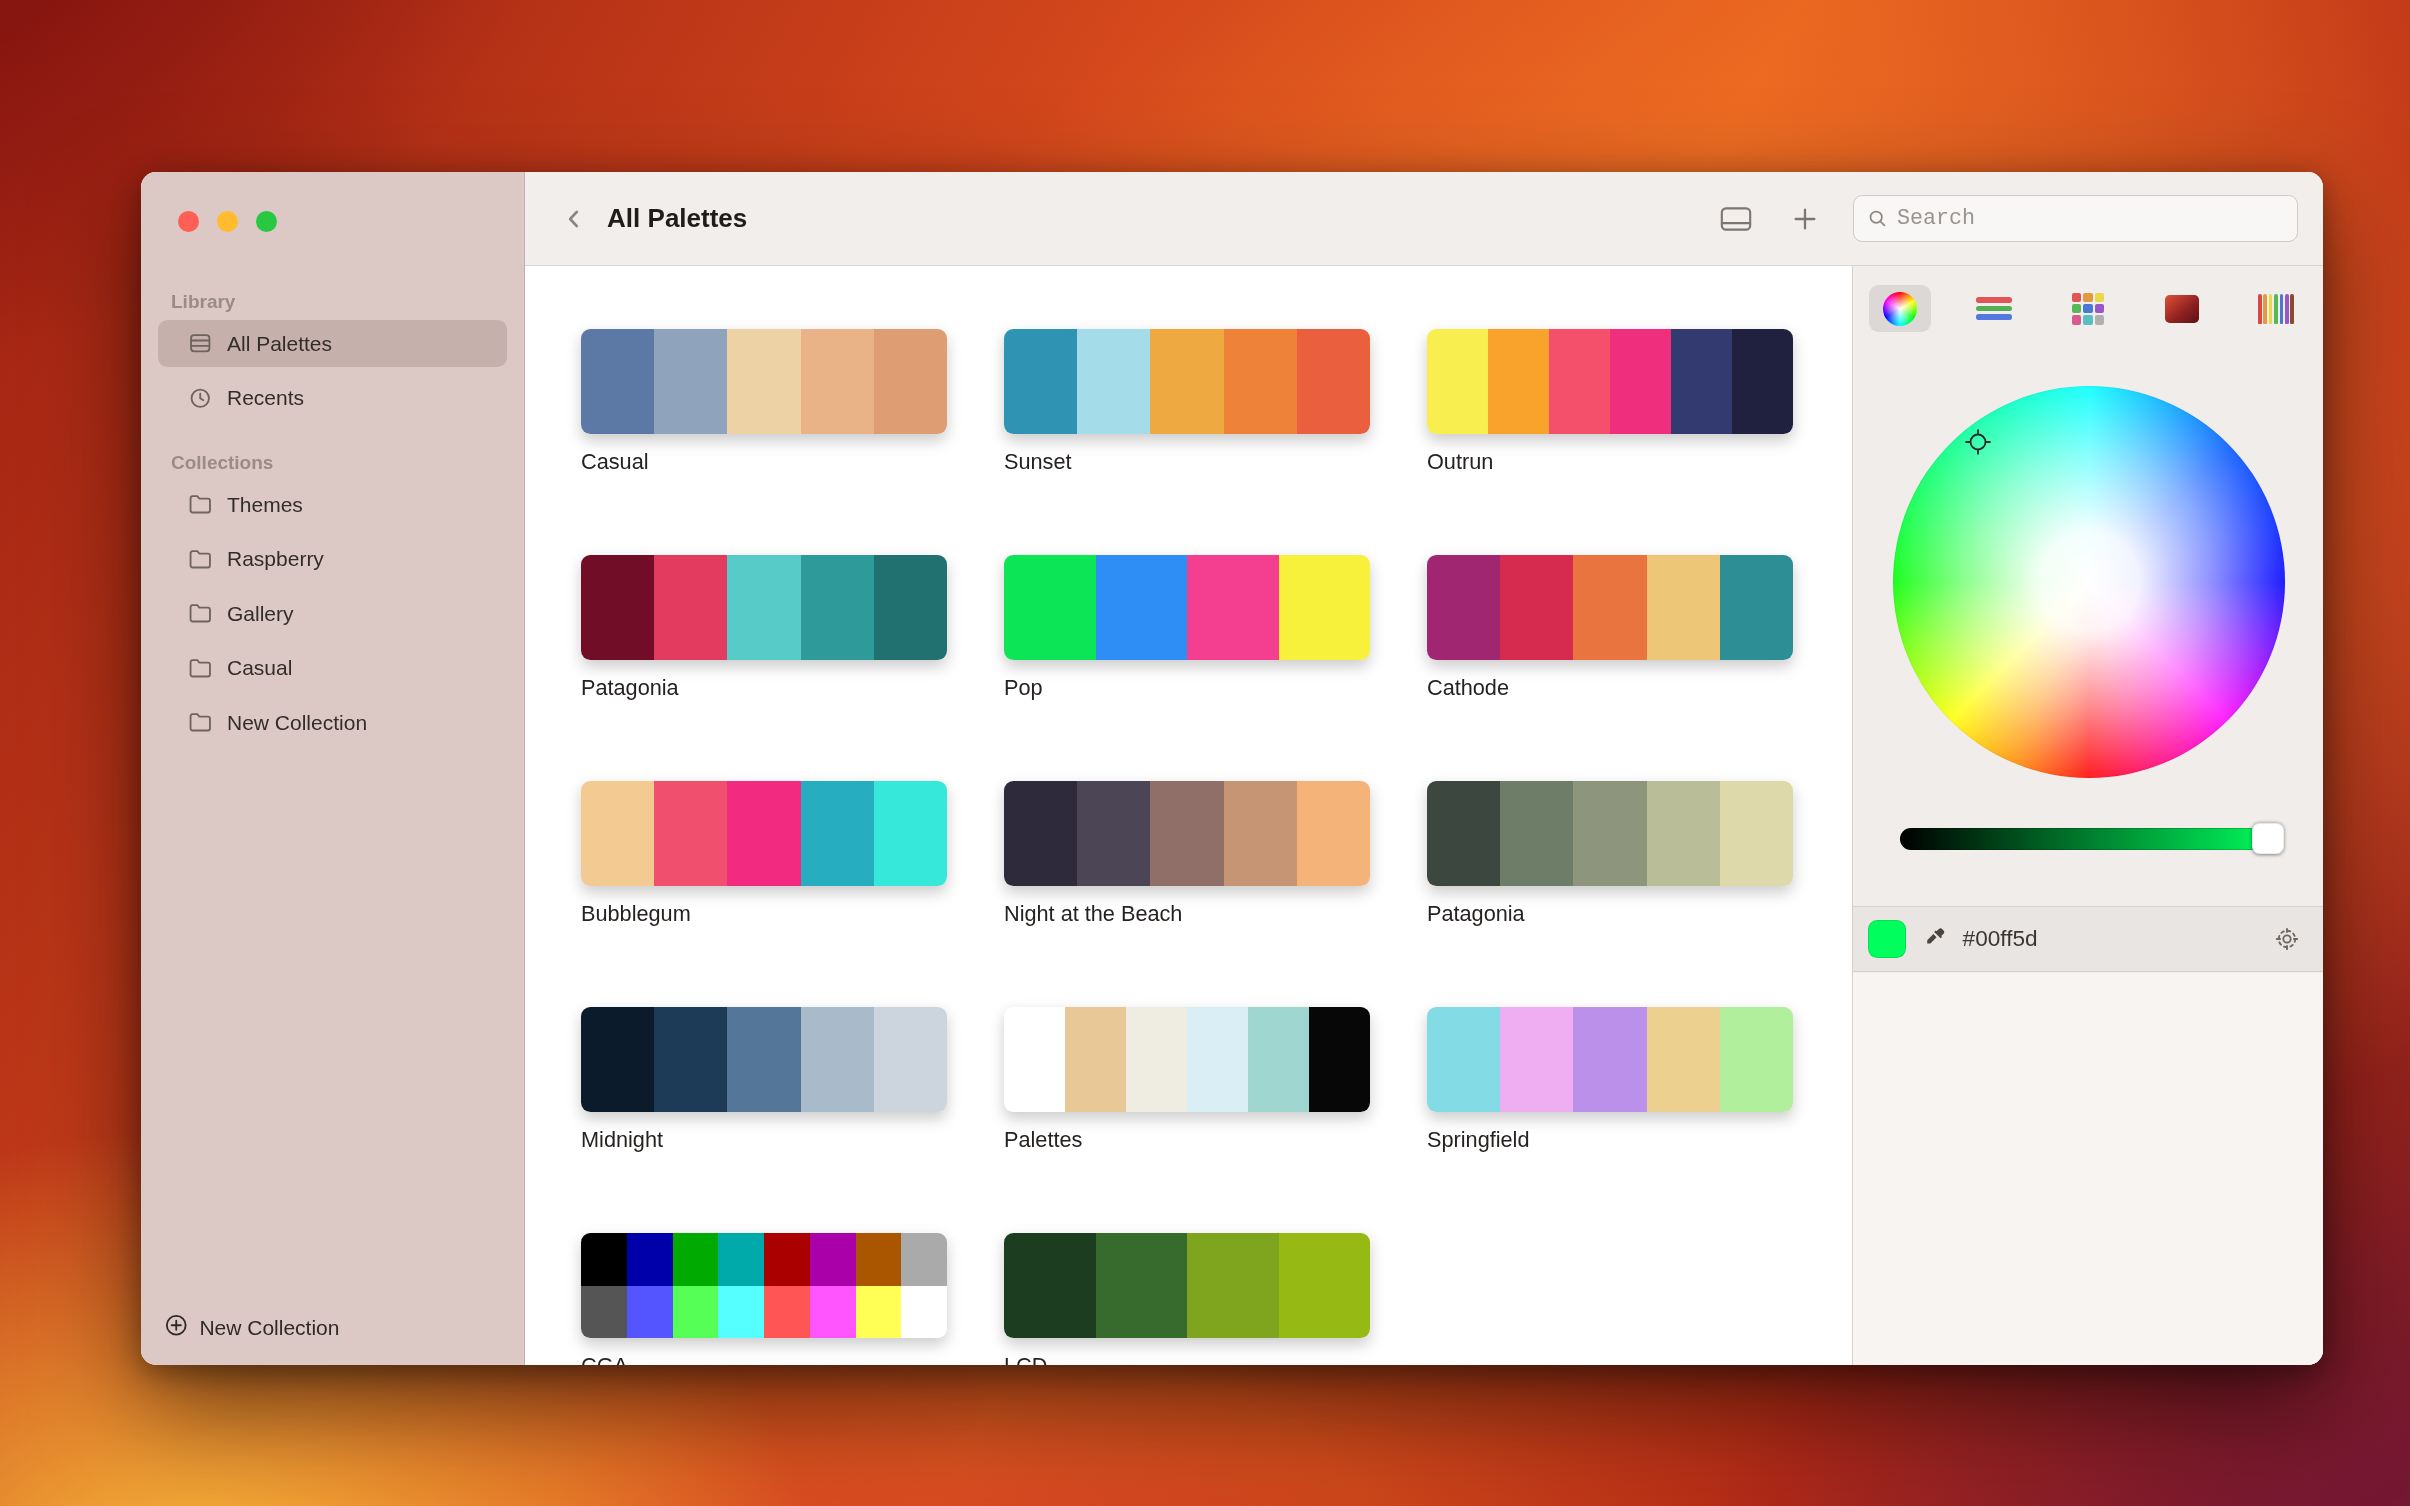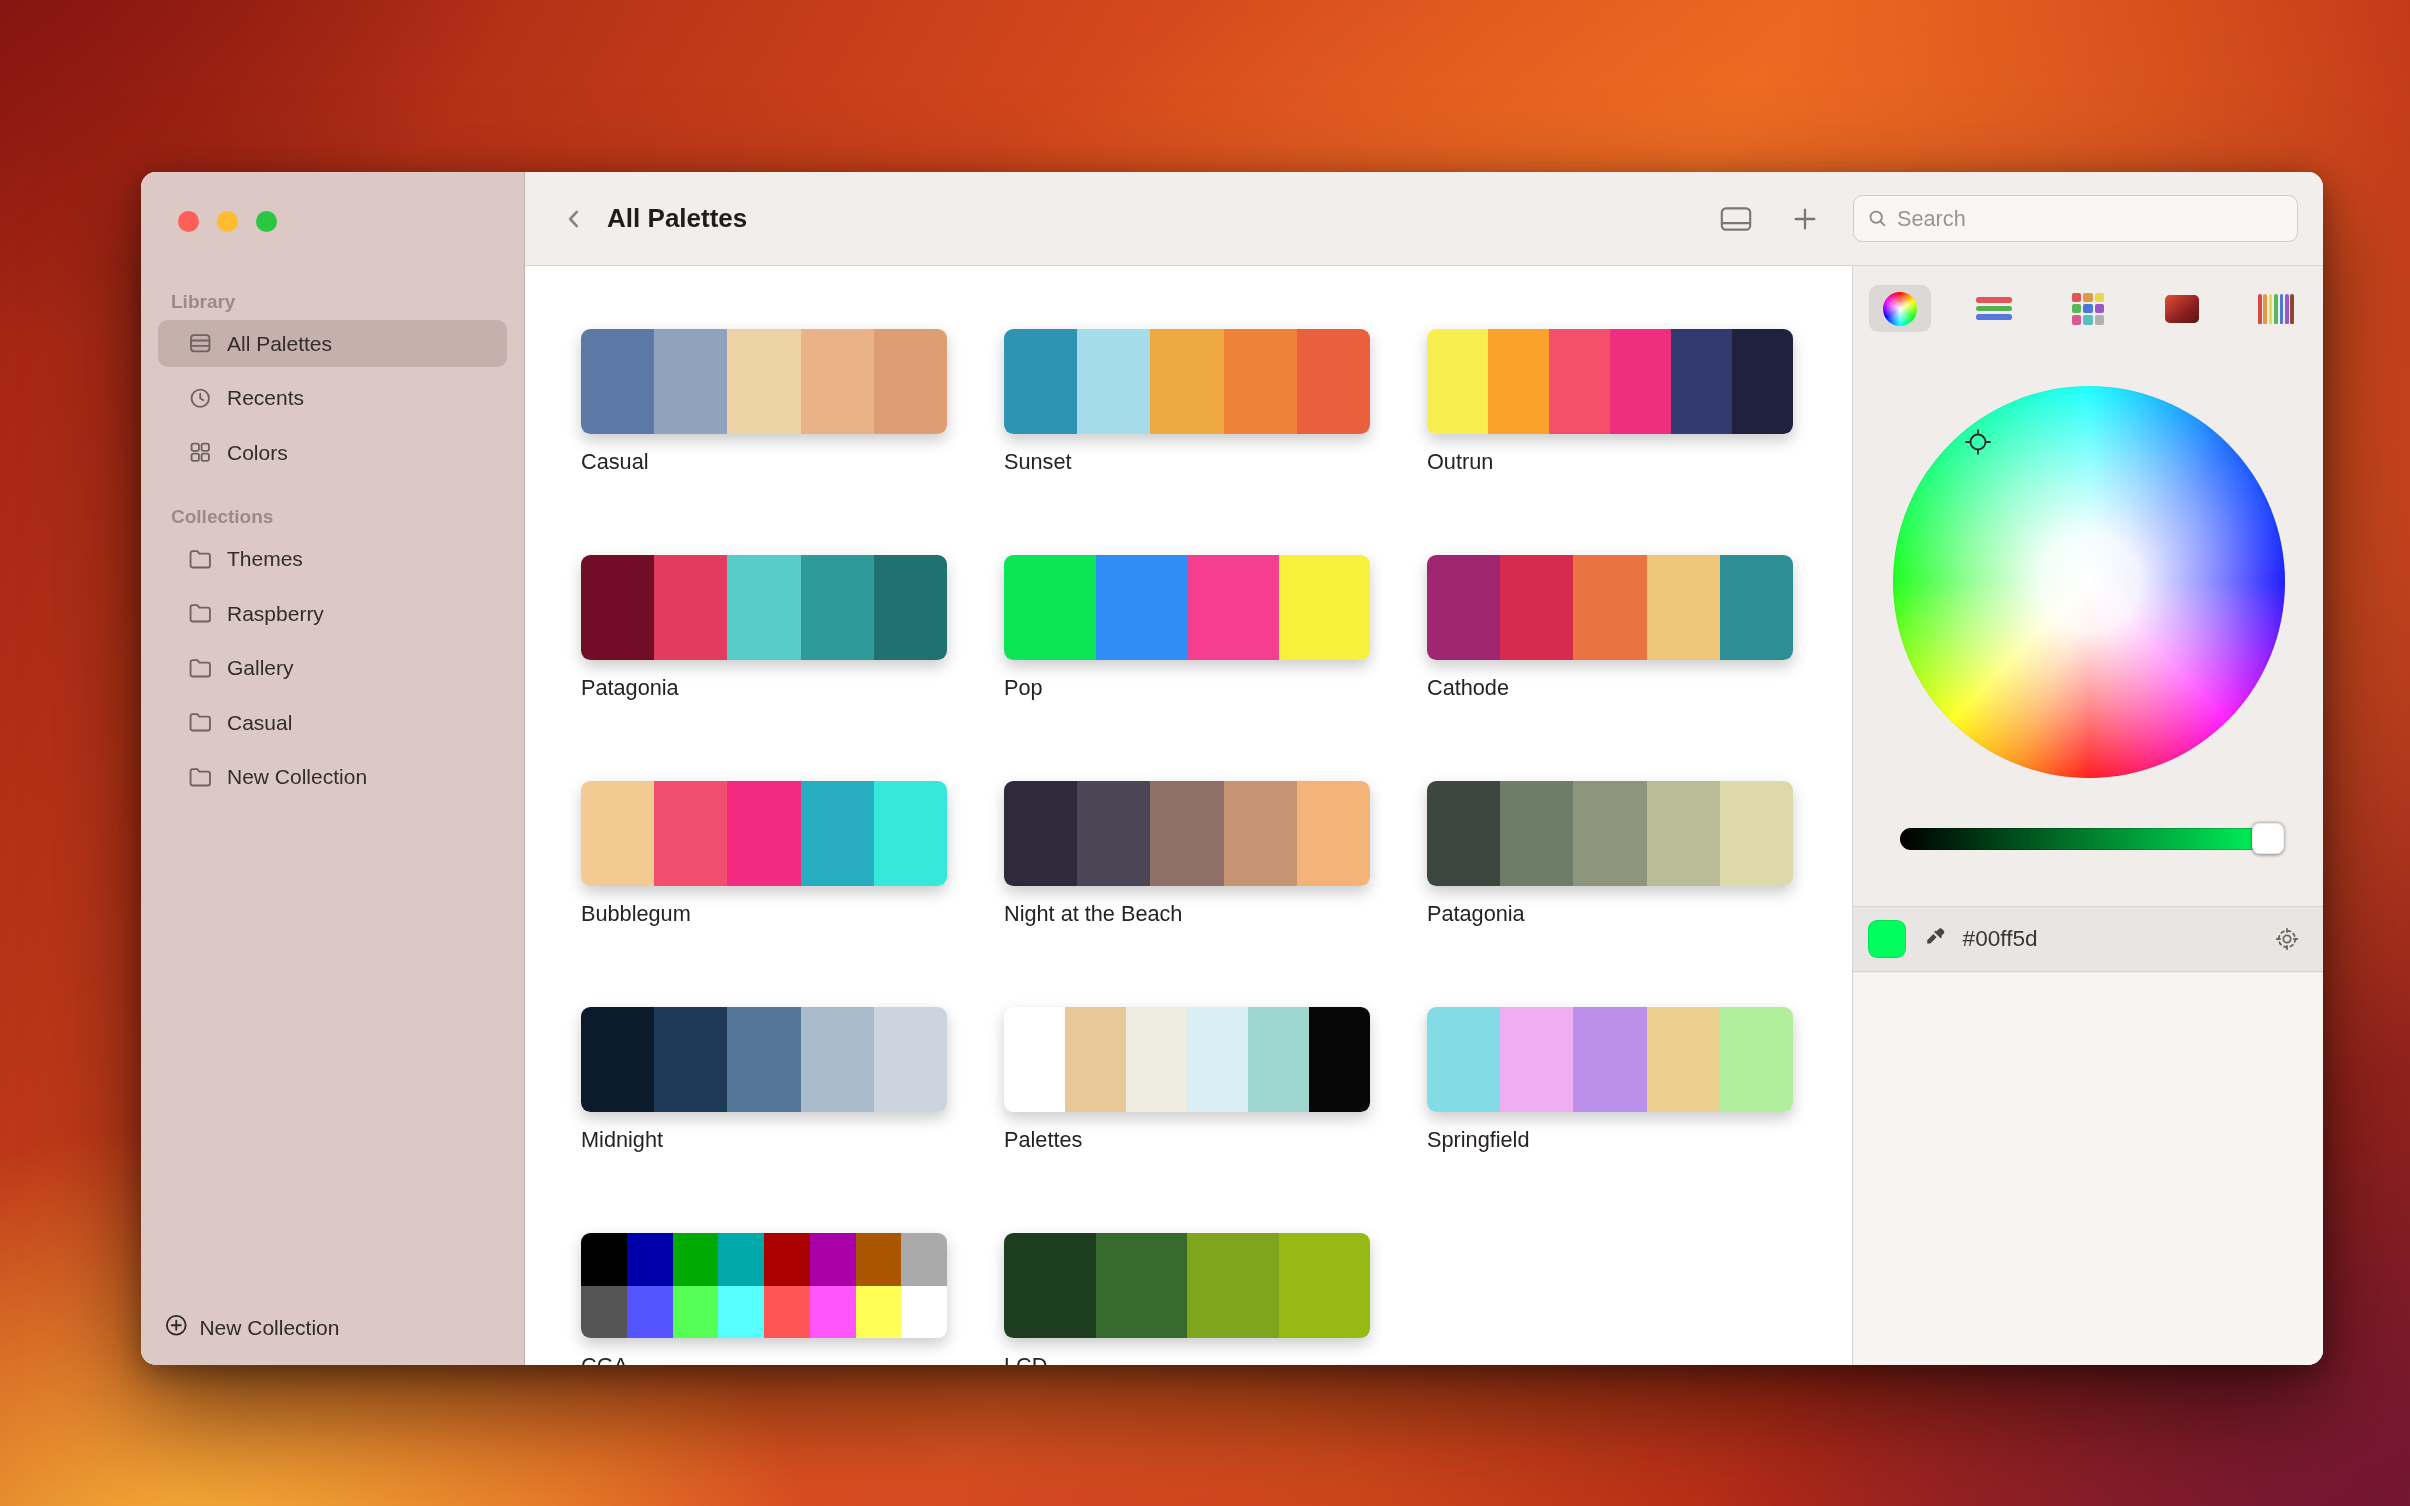--- a/index.html
+++ b/index.html
@@ -56,21 +56,21 @@
   .toolbar-left { display:flex; align-items:center; gap:17px; }
   .tb-btn { background:none; border:none; display:flex; align-items:center; cursor:default; padding:3.8px; }
   .title { font-size:26px; font-weight:700; color:#201c1a; }
   .toolbar-right { margin-left:auto; display:flex; align-items:center; gap:30px; }
   .search {
     width:445px; height:47px; border-radius:9.4px; background:#f9f7f6;
     border:0.9px solid #cfcac7; display:flex; align-items:center; padding:0 13px; gap:9.4px;
   }
   .search input {
     border:none; outline:none; background:transparent; flex:1; font-size:21.7px;
-    font-family:Liberation Sans, sans-serif; color:#3a3532;
+    font-family:Liberation Mono, monospace; color:#3a3532;
   }
   .search input::placeholder { color:#9a9490; }
 
   .content-row { flex:1; display:flex; min-height:0; }
 
   
   .palette-area {
     flex:1; background:#ffffff; overflow:hidden;
     padding:63px 56px 0; display:grid;
     grid-template-columns:repeat(3,366px); column-gap:57px; row-gap:80px;
@@ -158,31 +158,20 @@
           <span>All Palettes</span>
         </div>
         <div class="side-item">
           <span class="icon">
             <svg width="24.5" height="24.5" viewBox="0 0 24 24" fill="none" stroke="#6e635e" stroke-width="1.8" stroke-linecap="round">
               <circle cx="12" cy="12" r="8.5"></circle>
               <path d="M12 7.5V12l3 2"></path>
             </svg>
           </span>
           <span>Recents</span>
-        </div>
-        <div class="side-item">
-          <span class="icon">
-            <svg width="24.5" height="24.5" viewBox="0 0 24 24" fill="none" stroke="#6e635e" stroke-width="1.8">
-              <rect x="3.5" y="3.5" width="7.2" height="7.2" rx="1.8"></rect>
-              <rect x="13.3" y="3.5" width="7.2" height="7.2" rx="1.8"></rect>
-              <rect x="3.5" y="13.3" width="7.2" height="7.2" rx="1.8"></rect>
-              <rect x="13.3" y="13.3" width="7.2" height="7.2" rx="1.8"></rect>
-            </svg>
-          </span>
-          <span>Colors</span>
         </div>
         <div class="side-header">Collections</div>
         <div class="side-item">
           <span class="icon">
             <svg width="24.5" height="22.6" viewBox="0 0 24 22" fill="none" stroke="#6e635e" stroke-width="1.8">
               <path d="M2.5 5a2 2 0 0 1 2-2h4.6l2 2.4h8.4a2 2 0 0 1 2 2V17a2 2 0 0 1-2 2h-15a2 2 0 0 1-2-2z"></path>
             </svg>
           </span>
           <span>Themes</span>
         </div>

